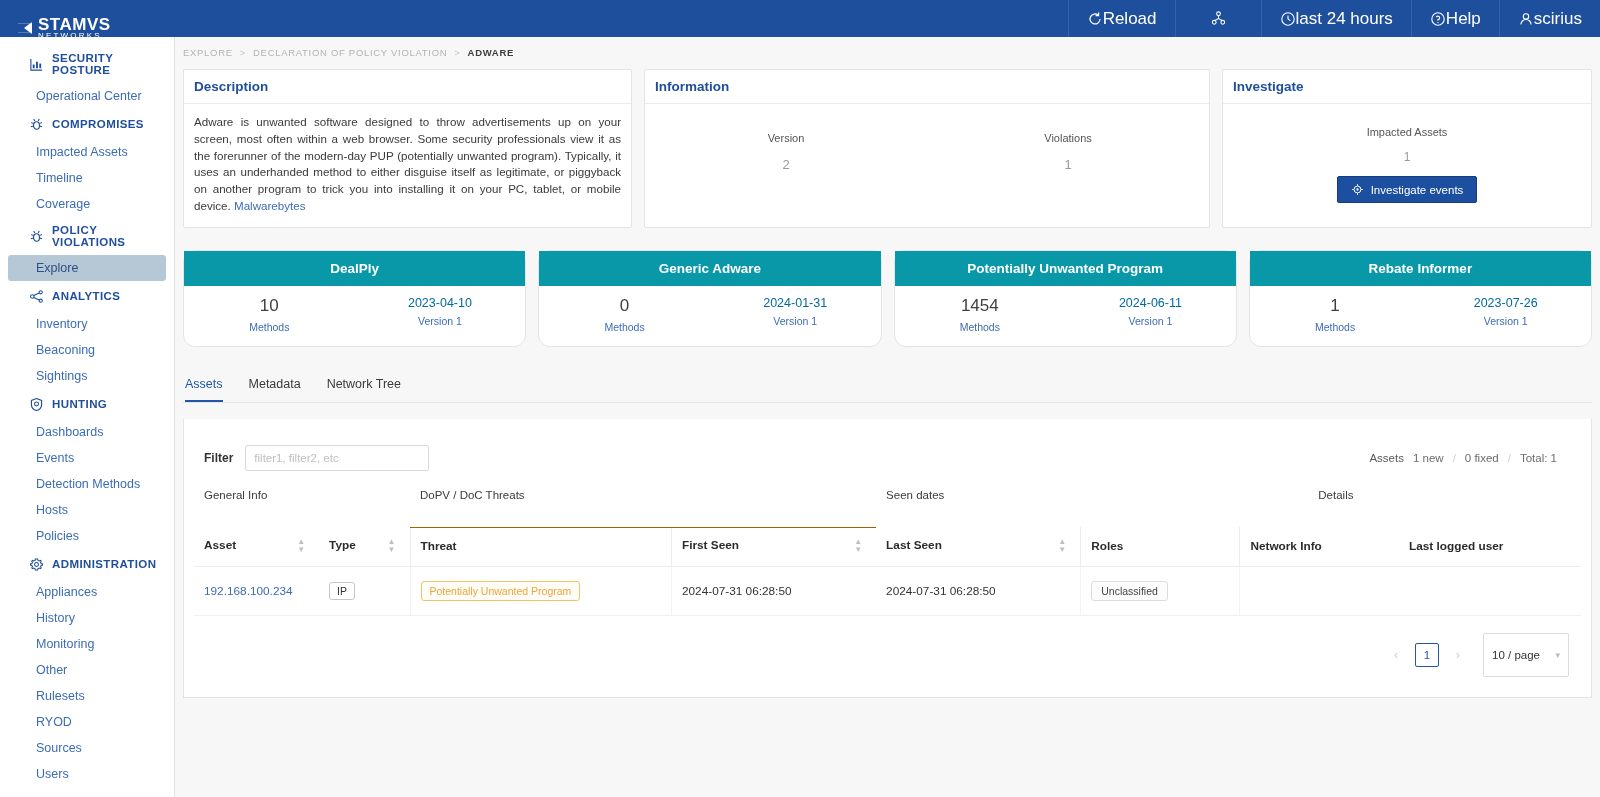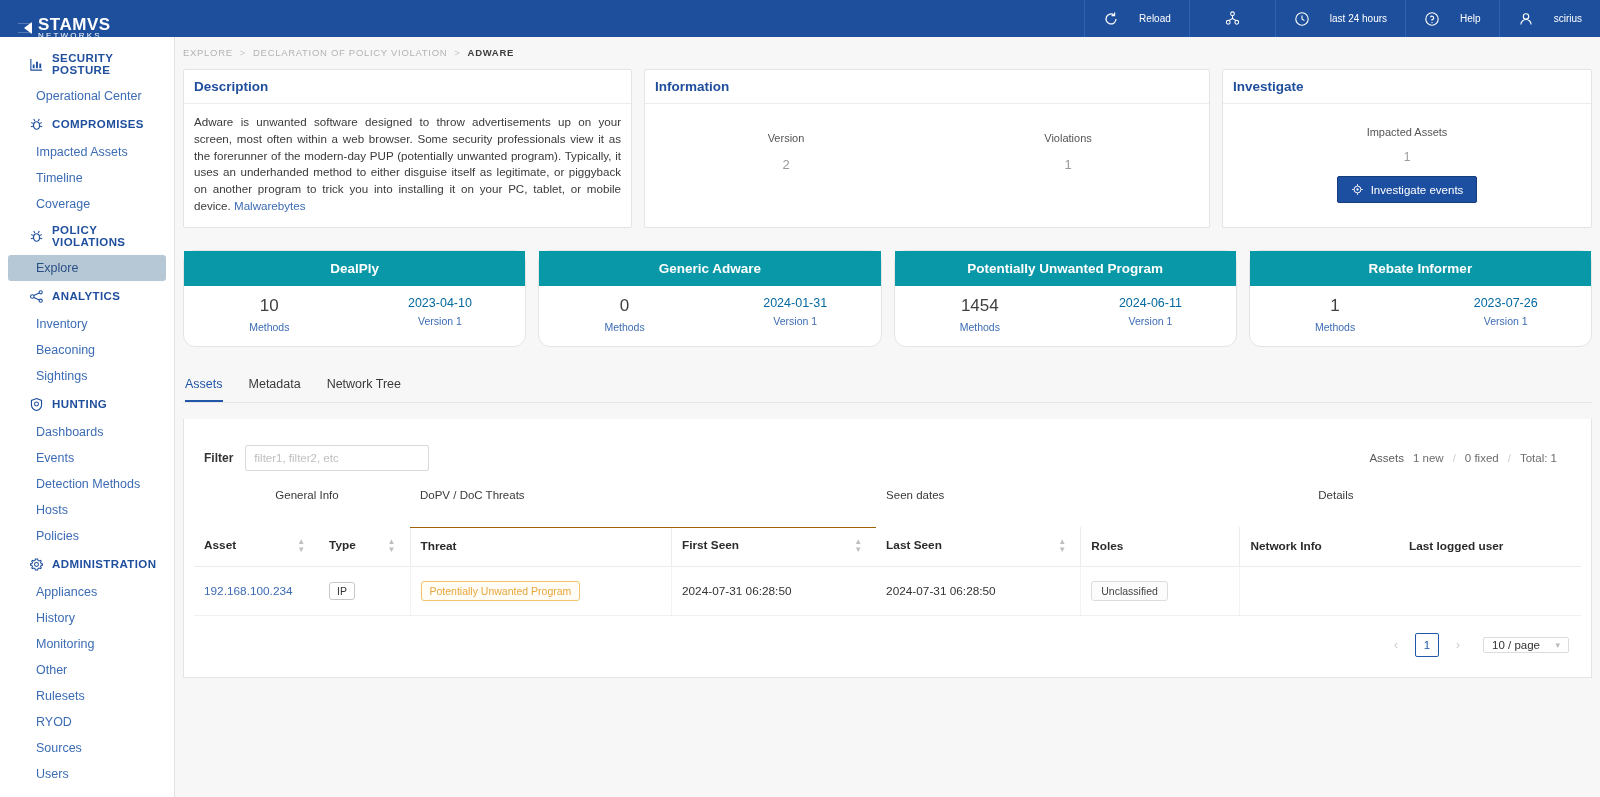--- a/index.html
+++ b/index.html
@@ -24,22 +24,22 @@
   }
   .logo-text { line-height: 1; }
   .logo-top {
     font-size: 17px; font-weight: bold; letter-spacing: .5px; color: #fff;
   }
   .logo-sub {
     font-size: 8px; letter-spacing: 2.2px; color: #ffffff; margin-top: -1px; text-align:left;
   }
   .topbar-spacer { flex: 1 1 auto; }
   .top-btn {
-    display: flex; align-items: center; gap: 20px; padding: 0 18px;
-    border-left: 1px solid #2f63b3; font-size: 10px; color: #fff;
+    display: flex; align-items: center; gap: 0; padding: 0 18px;
+    border-left: 1px solid #2f63b3; font-size: 17px; color: #fff;
     cursor: pointer; white-space: nowrap;
   }
   .top-btn:last-child { border-right: none; }
   .top-btn svg { display: block; }
 
   
   .body-row { display: flex; flex: 1 1 auto; min-height: 0; }
 
   
   .sidebar {
@@ -190,21 +190,21 @@
   .pager { display: flex; justify-content: flex-end; align-items: center; gap: 8px;
            padding: 17px 12px 12px 0; }
   .pg-arrow { width: 22px; height: 24px; display:flex; align-items:center; justify-content:center;
               color: #cbcbcb; font-size: 12px; cursor: pointer; }
   .pg-num {
     min-width: 24px; height: 24px; border: 1px solid #2256a8; border-radius: 2px;
     display: flex; align-items: center; justify-content: center; font-size: 11.5px;
     color: #2256a8; cursor: pointer; background: #fff;
   }
   .pg-select {
-    margin-left: 6px; height: 16px; min-width: 86px; border: 1px solid #dcdcdc;
+    margin-left: 6px; height: 44px; min-width: 86px; border: 1px solid #dcdcdc;
     border-radius: 2px; display: flex; align-items: center; justify-content: space-between;
     padding: 0 8px; font-size: 11.5px; color: #333; cursor: pointer; background:#fff;
   }
   .pg-select .caret { color: #bbb; font-size: 9px; margin-left: 8px; }
 </style>
 </head>
 <body>
 
 <div class="app">
 
@@ -509,21 +509,21 @@
                 <col style="width:80px">
               <col style="width:230px">
                 <col style="width:180px">
               <col style="width:180px">
                 <col style="width:140px">
               <col style="width:140px">
                 <col style="width:160px">
             </colgroup>
             <thead>
               <tr class="grp-row">
-                <th colspan="2" style="text-align:center;">General Info</th>
+                <th colspan="2" style="text-align:left;">General Info</th>
                 <th colspan="2" class="bordered">DoPV / DoC Threats</th>
                 <th colspan="1">Seen dates</th>
                 <th colspan="3" style="text-align:center;">Details</th>
               </tr>
               <tr class="hdr-row">
                 <th>
                   <span>Asset</span>
                   <span class="sorter">
                       <span>▲</span>
                       <span>▼</span>

